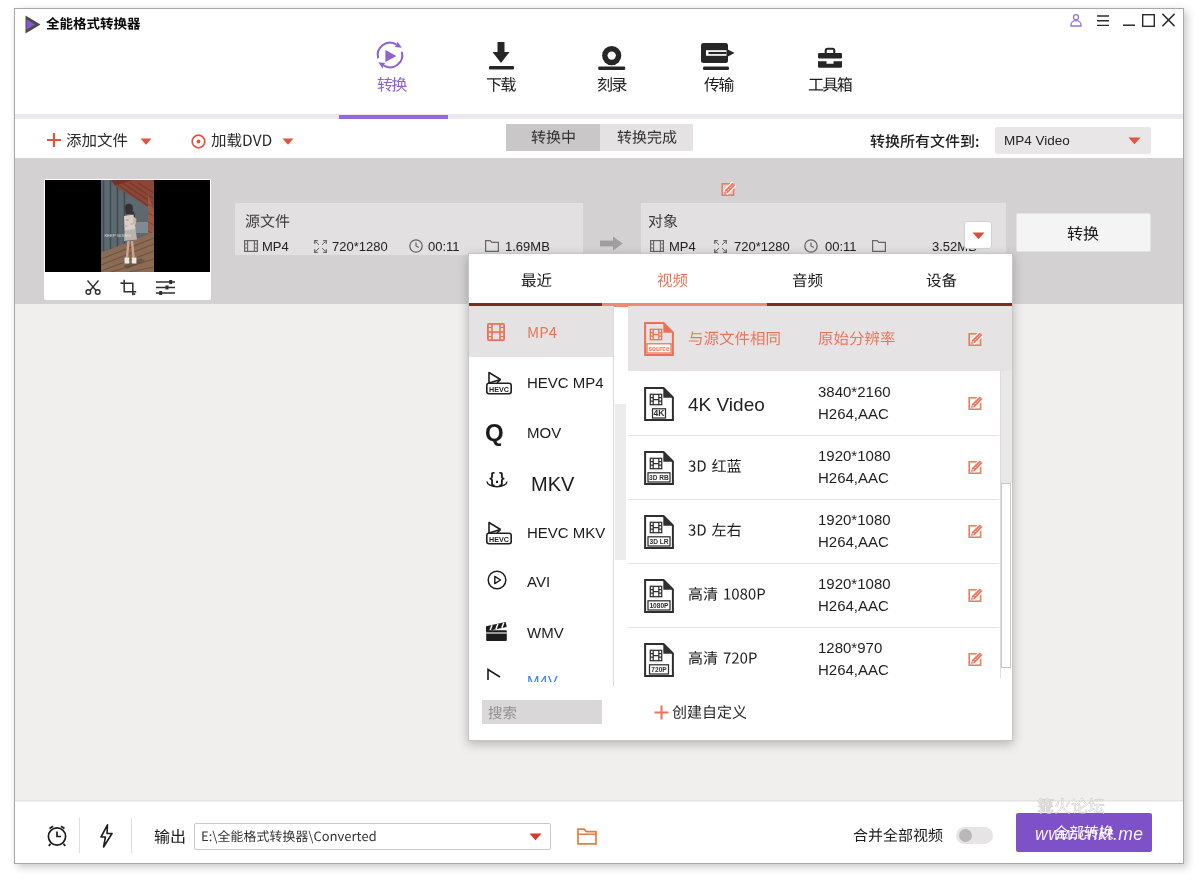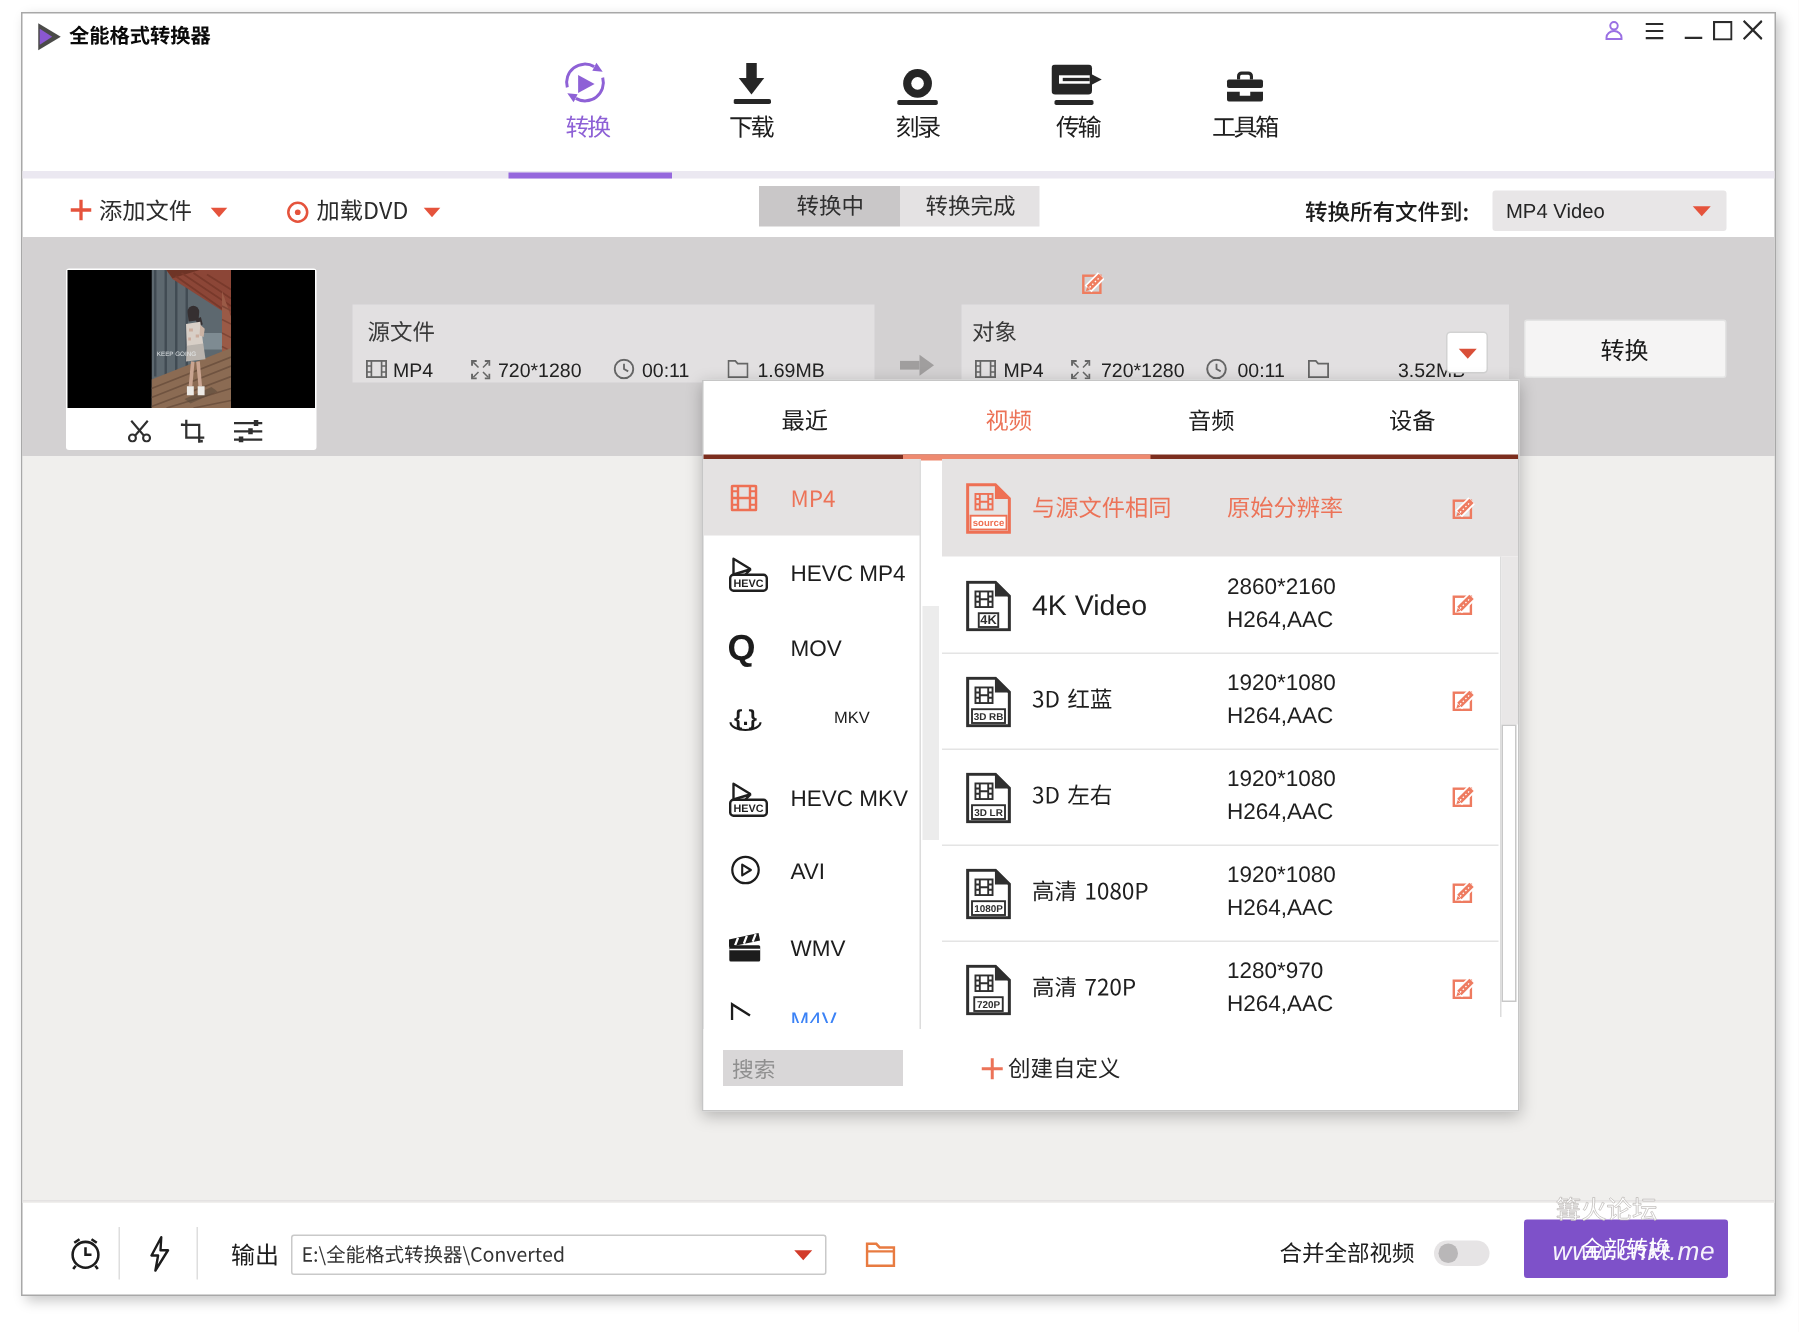--- a/index.html
+++ b/index.html
@@ -454,21 +454,21 @@
 <rect x="0.8" y="13.2" width="24.4" height="10.6" rx="2.2" fill="#fff" stroke="#1f1f1f" stroke-width="1.6"></rect>
 <text x="13" y="21.6" font-family="Liberation Sans" font-size="7.2" font-weight="bold" fill="#1f1f1f" text-anchor="middle">HEVC</text>
   </svg>
 <div class="lat" style="left:527px;top:374px;font-size:15px;color:#1c1c1c">HEVC MP4</div>
 <div class="lat" style="left:485px;top:419px;font-size:24px;font-weight:bold;color:#1c1c1c;font-family:'Liberation Sans'">Q</div>
 <div class="lat" style="left:527px;top:424px;font-size:15px;color:#1c1c1c">MOV</div>
 <svg class="abs" style="left:484px;top:468px" width="26" height="24" viewBox="0 0 26 24">
 <text x="13" y="15" font-family="Liberation Sans" font-size="14.5" font-weight="bold" fill="#1c1c1c" text-anchor="middle">{.}</text>
 <path d="M3,13.5 a10,5.2 0 1 0 20,0" fill="none" stroke="#1c1c1c" stroke-width="1.4"></path>
   </svg>
-<div class="lat" style="left:556px;top:473px;font-size:11px;color:#1c1c1c">MKV</div>
+<div class="lat" style="left:531px;top:473px;font-size:20px;color:#1c1c1c">MKV</div>
 <svg class="abs" style="left:486px;top:520px" width="26" height="25" viewBox="0 0 26 25">
 <path d="M3,13 V2.5 L14.5,9.5" fill="none" stroke="#1f1f1f" stroke-width="1.6" stroke-linejoin="round"></path>
 <path d="M3,13 L14.5,9.5 L11,13" fill="none" stroke="#1f1f1f" stroke-width="1.6"></path>
 <rect x="0.8" y="13.2" width="24.4" height="10.6" rx="2.2" fill="#fff" stroke="#1f1f1f" stroke-width="1.6"></rect>
 <text x="13" y="21.6" font-family="Liberation Sans" font-size="7.2" font-weight="bold" fill="#1f1f1f" text-anchor="middle">HEVC</text>
   </svg>
 <div class="lat" style="left:527px;top:524px;font-size:15px;color:#1c1c1c">HEVC MKV</div>
 <svg class="abs" style="left:487px;top:570px" width="20" height="20" viewBox="0 0 20 20">
 <circle cx="10" cy="10" r="8.8" fill="none" stroke="#1c1c1c" stroke-width="1.5"></circle>
 <path d="M7.8,6.4 L13.6,10 L7.8,13.6 z" fill="none" stroke="#1c1c1c" stroke-width="1.4" stroke-linejoin="round"></path>
@@ -533,21 +533,21 @@
 <polygon points="19.3,0.9 29.1,10.7 19.3,10.7" fill="#2f2f2f"></polygon>
 <g stroke="#2f2f2f" fill="none" stroke-width="1.25">
 <rect x="6.3" y="7.3" width="11.4" height="10.4"></rect>
 <path d="M9.2,7.4 V17.6 M14.8,7.4 V17.6"></path>
 <path d="M6.4,10.7 H9.1 M6.4,14.2 H9.1 M14.9,10.7 H17.6 M14.9,14.2 H17.6 M9.3,12.5 H14.7"></path>
 </g>
 <rect x="8.5" y="21.8" width="13" height="9.2" fill="#fff" stroke="#2f2f2f" stroke-width="1.25"></rect>
 <text x="15" y="28.9" font-family="Liberation Sans" font-size="8.5" font-weight="bold" fill="#2f2f2f" text-anchor="middle">4K</text>
   </svg>
 <div class="lat" style="left:688px;top:394px;font-size:19px;color:#1f1f1f">4K Video</div>
-<div class="lat" style="left:818px;top:383px;font-size:15px;color:#1f1f1f">2860*2160</div>
+<div class="lat" style="left:818px;top:383px;font-size:15px;color:#1f1f1f">3840*2160</div>
 <div class="lat" style="left:818px;top:405px;font-size:15px;color:#1f1f1f">H264,AAC</div>
 <svg class="abs" style="left:968px;top:395px" width="15" height="15" viewBox="0 0 15 15">
 <rect x="1.2" y="2.8" width="11.4" height="11.4" fill="none" stroke="#ee7b60" stroke-width="1.6"></rect>
 <path d="M4.4,11.6 L13.2,2.8" stroke="#ffffff" stroke-width="6.4"></path>
 <path d="M4.9,11.0 L13.0,2.9" stroke="#ee7b60" stroke-width="4.1"></path>
 <path d="M5.4,10.6 L12.4,3.6" stroke="#ffffff" stroke-width="0.9" stroke-dasharray="1,1.5"></path>
 <polygon points="2.9,13.1 5.7,12.2 3.8,10.3" fill="#ee7b60"></polygon>
   </svg>
 <svg class="abs" style="left:644px;top:451px" width="31" height="34" viewBox="0 0 31 34">
 <path d="M1.1,1.1 H19.6 L28.9,10.4 V32.9 H1.1 z" fill="none" stroke="#2f2f2f" stroke-width="2"></path>

